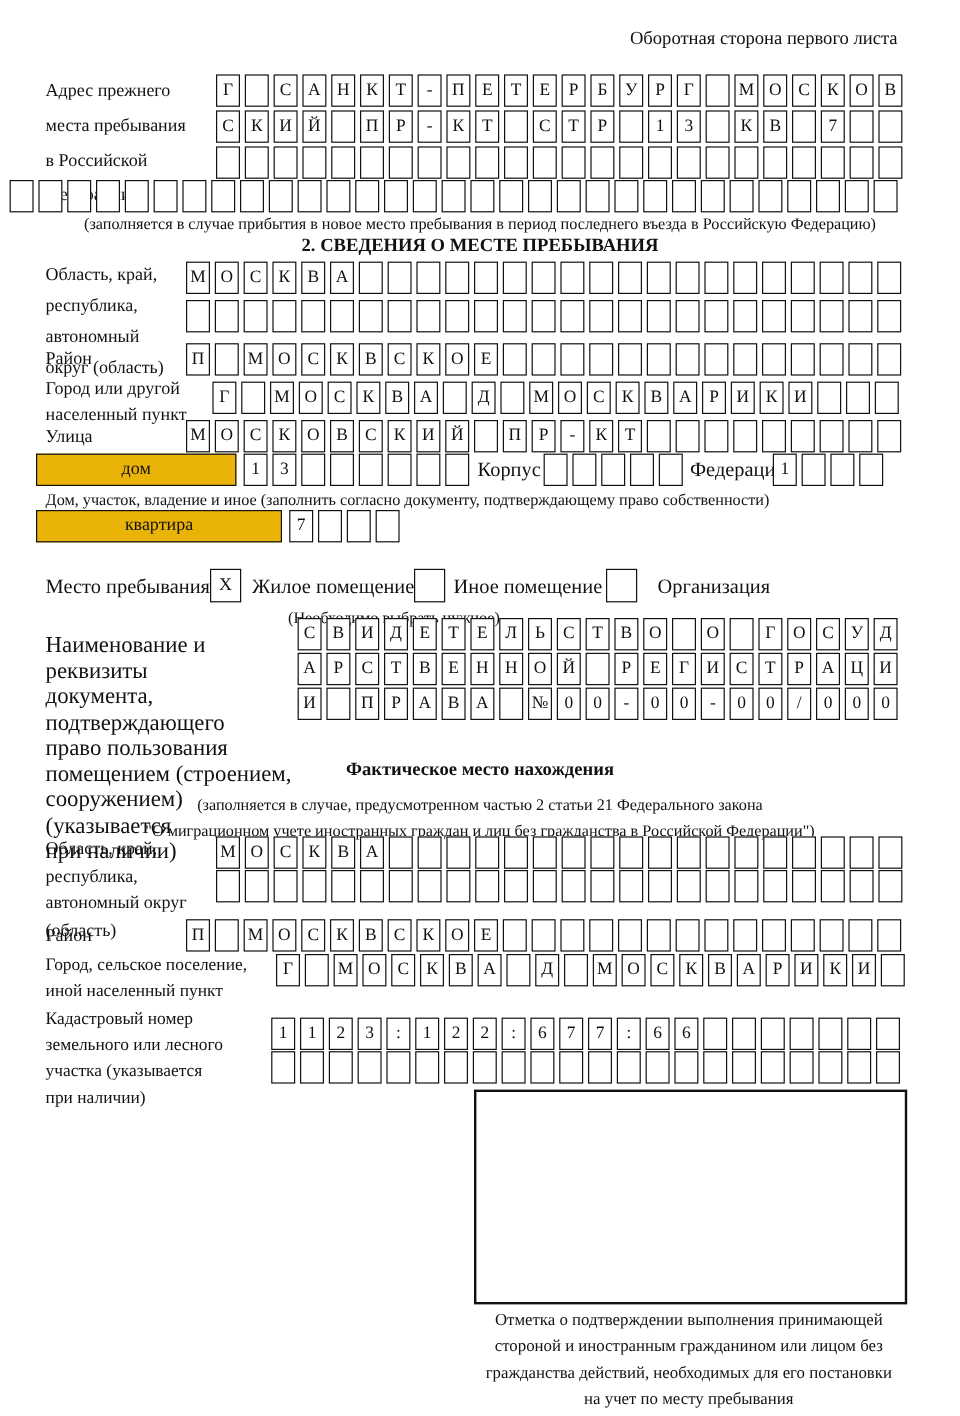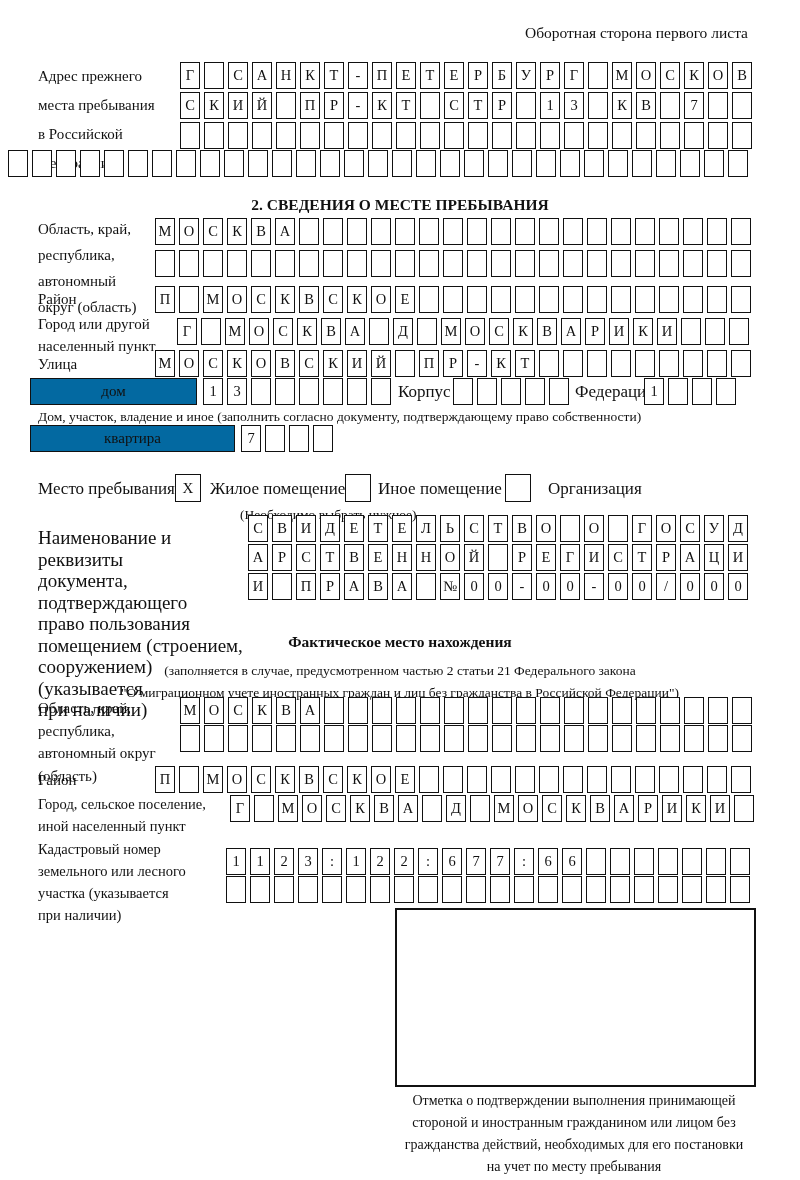--- a/index.html
+++ b/index.html
@@ -7,21 +7,21 @@
         font-family:"Liberation Serif","DejaVu Serif",serif;color:#111;}
   .abs{position:absolute;}
   .label{font-size:15px;line-height:24px;white-space:pre-line;}
   .note{font-size:13.5px;white-space:pre-line;}
   .title{font-size:15.5px;font-weight:bold;}
   .row{position:absolute;display:flex;}
   .cell{flex:none;width:20px;height:27px;margin-right:4px;border:1.8px solid #111;
         box-sizing:border-box;display:inline-flex;align-items:center;justify-content:center;
         font-size:14.5px;background:#fff;}
   .widebox{position:absolute;height:27px;border:1.6px solid #111;box-sizing:border-box;
-        display:flex;align-items:center;justify-content:center;font-size:15px;background:#0369a1;}
+        display:flex;align-items:center;justify-content:center;font-size:15px;background:#eab308;}
   .checkbox{position:absolute;width:26px;height:28px;border:1.8px solid #111;box-sizing:border-box;
         display:flex;align-items:center;justify-content:center;font-size:15px;background:#fff;}
   .inline-label{position:absolute;font-size:17px;}
   .center{text-align:center;}
   .stampbox{position:absolute;border:2px solid #111;background:#fff;}
 </style>
 </head>
 <body>
 
 <div class="page">
@@ -138,20 +138,21 @@
       <span class="cell"></span>
       <span class="cell"></span>
       <span class="cell"></span>
       <span class="cell"></span>
       <span class="cell"></span>
       <span class="cell"></span>
       <span class="cell"></span>
       <span class="cell"></span>
     </div>
 
+  <div class="abs note center" style="top:179px;left:0;width:800px;">(заполняется в случае прибытия в новое место пребывания в период последнего въезда в Российскую Федерацию)</div>
 
   <div class="abs title center" style="top:196px;left:0;width:800px;">2. СВЕДЕНИЯ О МЕСТЕ ПРЕБЫВАНИЯ</div>
 
   <div class="abs label" style="top:216px;left:38px;width:130px;line-height:26px;">Область, край,
 республика,
 автономный
 округ (область)</div>
   <div class="row" style="top:218px;left:155px;">
       <span class="cell">М</span>
       <span class="cell">О</span>

